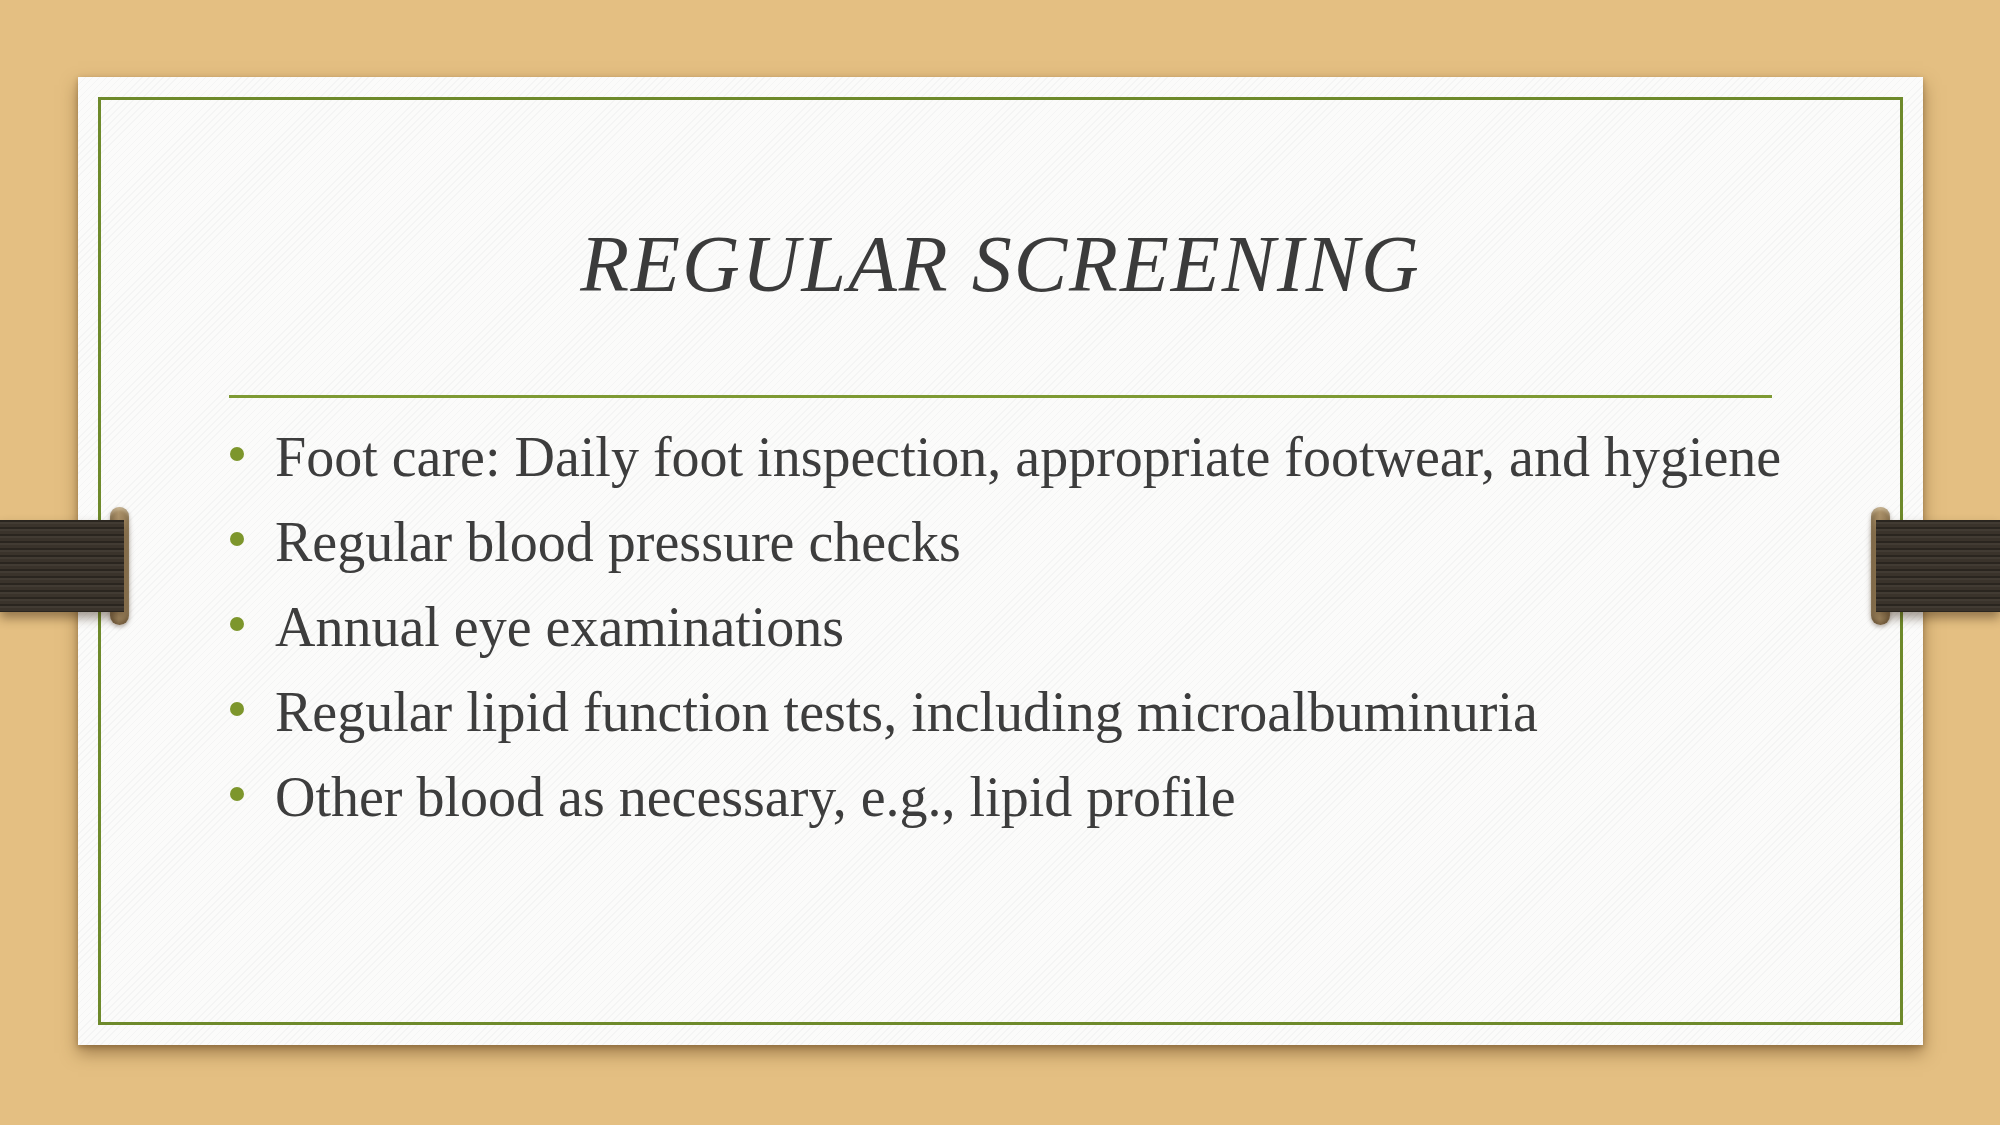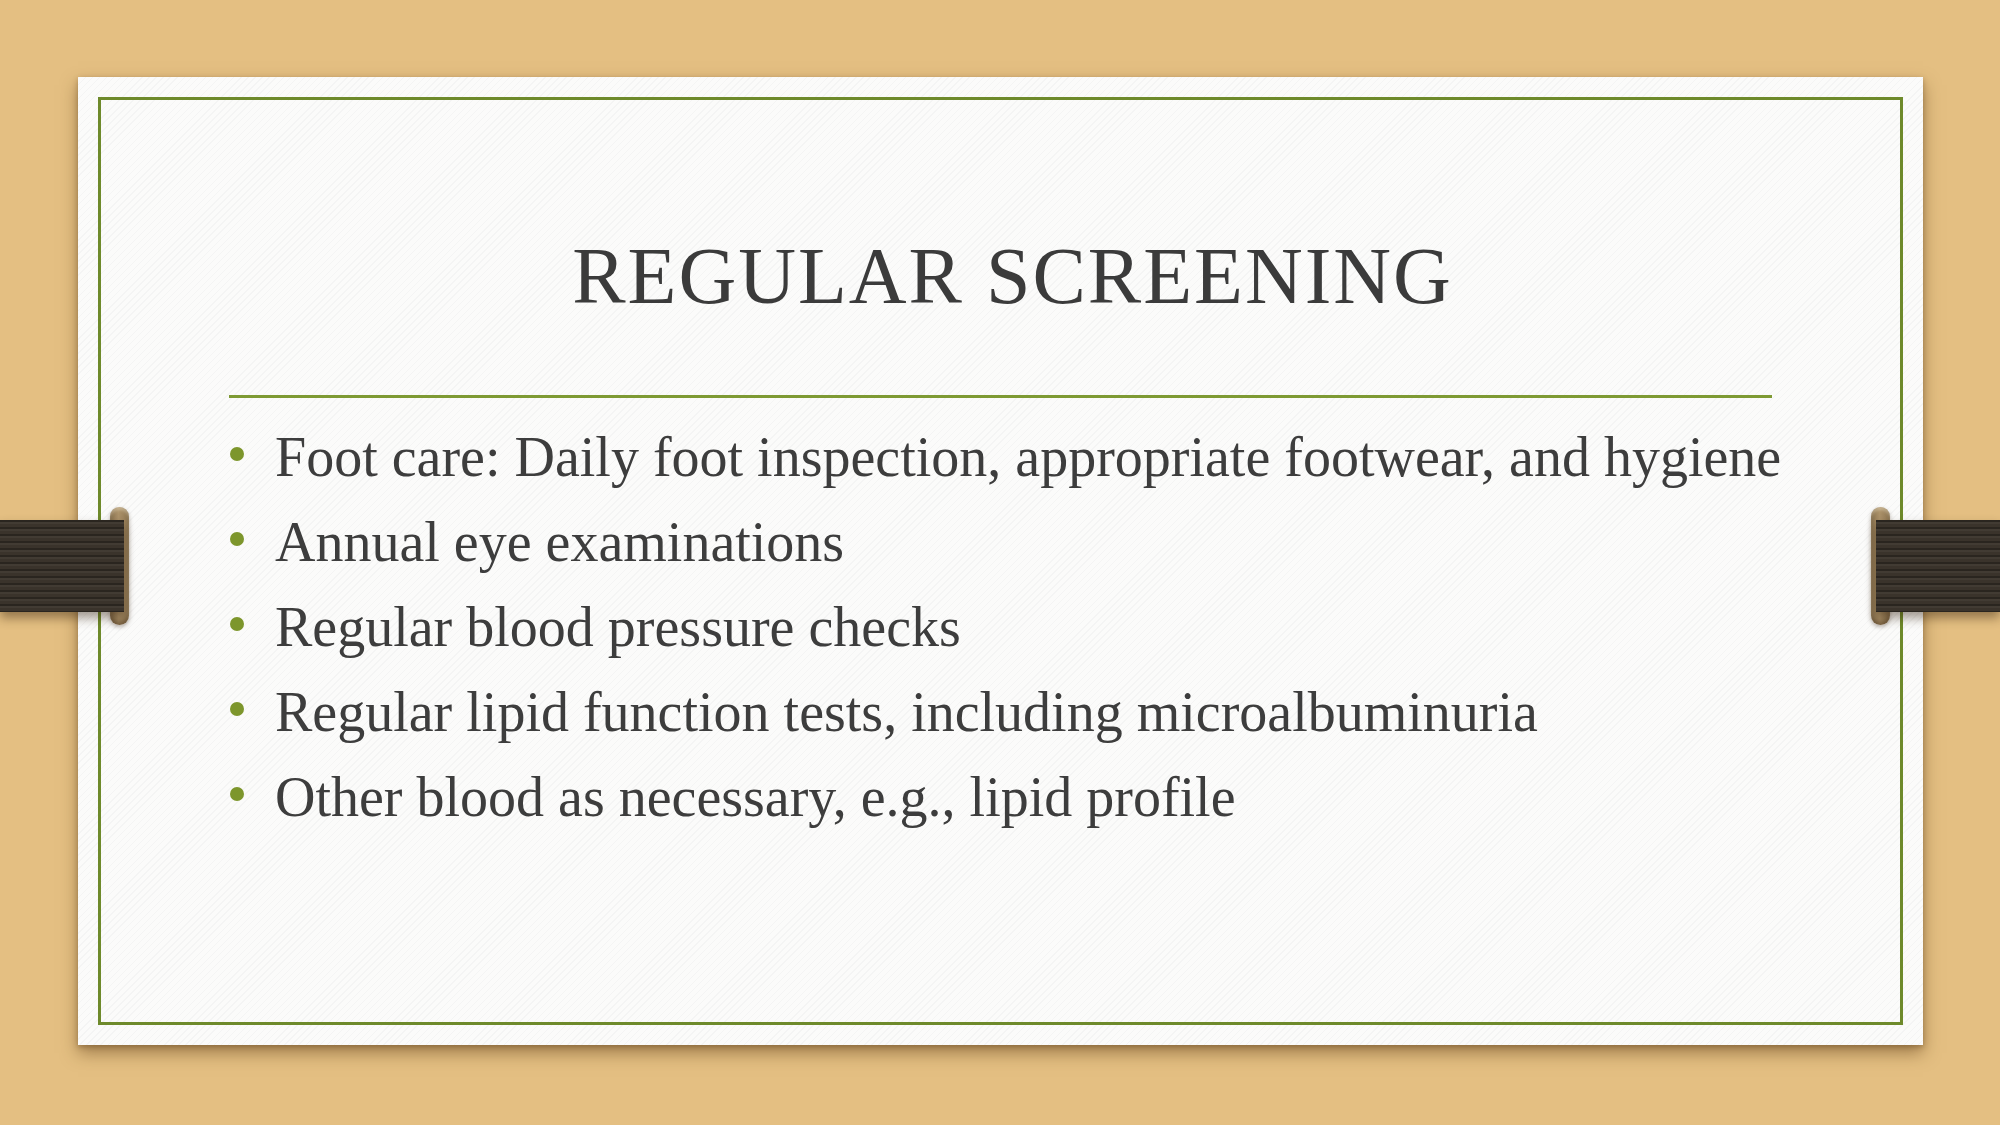--- a/index.html
+++ b/index.html
@@ -18,24 +18,25 @@
     background-color:#fbfbfa;
     background-image:repeating-linear-gradient(135deg, rgba(120,125,135,.05) 0px, rgba(120,125,135,.05) 1px, rgba(255,255,255,0) 1px, rgba(255,255,255,0) 5px);
     box-shadow:0 8px 16px rgba(92,60,22,.50), 0 2px 5px rgba(92,60,22,.35);
     z-index:1;
   }
   .inner-frame{
     position:absolute;left:20px;top:20px;right:20px;bottom:20px;
     border:3px solid #6e8a2b;pointer-events:none;
   }
   .slide-title{
-    position:absolute;left:0;top:142px;width:100%;margin:12px;
+    position:absolute;left:0;top:142px;width:100%;margin:0;
     text-align:center;
     font-size:80px;font-weight:400;letter-spacing:2px;
     color:#3b3b3b;
+    font-style:italic;
   }
   .title-divider{
     position:absolute;left:151px;top:318px;width:1543px;height:3px;
     background:#7e9a33;border:none;margin:0;
   }
   .bullet-list{
     position:absolute;left:152px;top:337px;margin:0;padding:0;
     list-style:none;width:1600px;
   }
   .bullet-list li{
@@ -78,25 +79,25 @@
 
   <hr class="title-divider">
 
   <ul class="bullet-list">
     <li>
       <span class="bullet-dot"></span>
       <span>Foot care: Daily foot inspection, appropriate footwear, and hygiene</span>
     </li>
     <li>
       <span class="bullet-dot"></span>
-      <span>Annual eye examinations</span>
+      <span>Regular blood pressure checks</span>
     </li>
     <li>
       <span class="bullet-dot"></span>
-      <span>Regular blood pressure checks</span>
+      <span>Annual eye examinations</span>
     </li>
     <li>
       <span class="bullet-dot"></span>
       <span>Regular lipid function tests, including microalbuminuria</span>
     </li>
     <li>
       <span class="bullet-dot"></span>
       <span>Other blood as necessary, e.g., lipid profile</span>
     </li>
   </ul>

